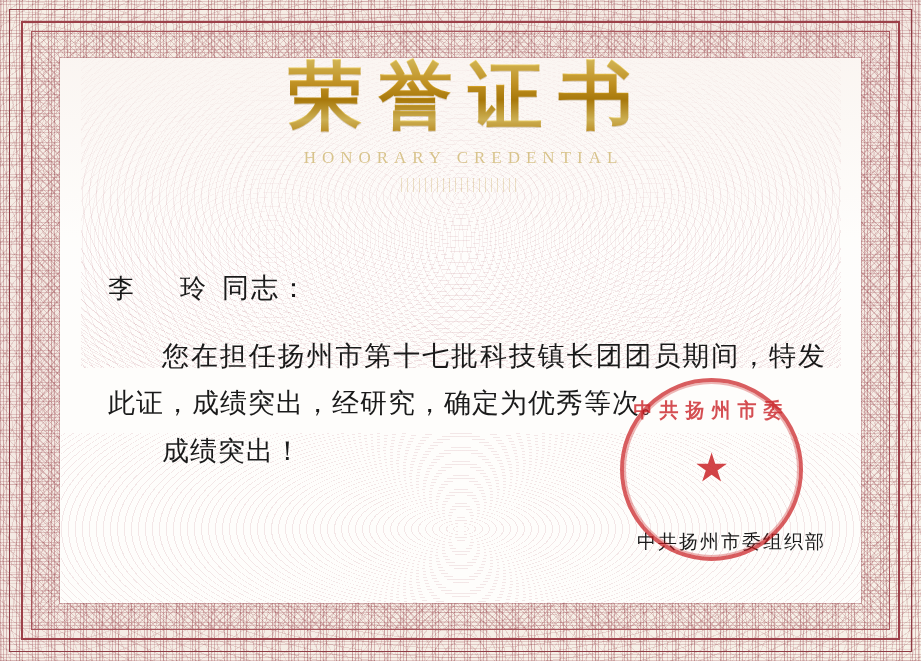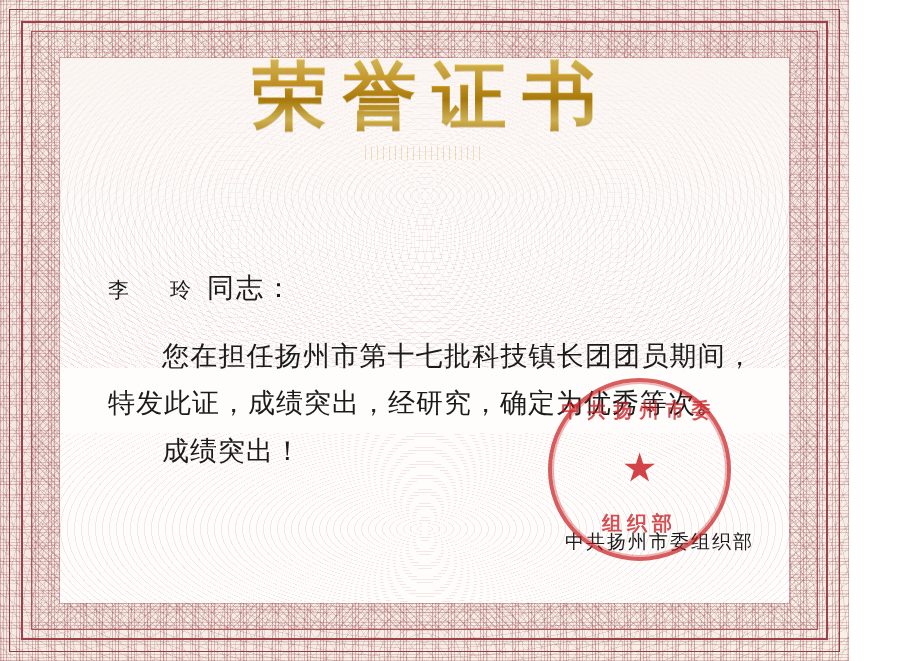--- a/index.html
+++ b/index.html
@@ -6,21 +6,21 @@
     margin: 0;
     padding: 0;
     background: #ffffff;
   }
   body {
     font-family: "Liberation Serif", serif;
   }
 
   .certificate {
     position: relative;
-    width: 849px;
+    width: 921px;
     height: 661px;
     overflow: hidden;
     background: #fdfbf7;
   }
 
   
   .border-outer {
     position: absolute;
     inset: 0;
     background:
@@ -146,21 +146,21 @@
     top: 270px;
     font-family: "DejaVu Serif", "Liberation Serif", serif;
     color: #1a1a1a;
   }
   .salutation {
     font-size: 27px;
     letter-spacing: 2px;
     margin-bottom: 26px;
   }
   .salutation .name {
-    font-size: 21px;
+    font-size: 26px;
     letter-spacing: 10px;
     padding-right: 6px;
   }
   .para {
     font-size: 27px;
     line-height: 1.75;
     letter-spacing: 1px;
     text-align: justify;
   }
   .indent { text-indent: 2em; }
@@ -236,36 +236,36 @@
   <div class="frame-line frame-3"></div>
 
   <div class="inner-field">
     <div class="rosette"></div>
     <div class="rosette-bottom"></div>
     <div class="field-tint"></div>
   </div>
 
   <div class="title-wrap">
     <div class="title">荣誉证书</div>
+    <div class="subtitle">HONORARY CREDENTIAL</div>
     <div class="title-ornament"></div>
   </div>
 
   <div class="body">
     <div class="salutation">
       <span class="name">李　玲</span><span>同志：</span>
     </div>
     <div class="para indent">您在担任扬州市第十七批科技镇长团团员期间，特发此证，成绩突出，经研究，确定为优秀等次。</div>
     <div class="para indent">成绩突出！</div>
   </div>
 
   <div class="signature">
     <div>中共扬州市委组织部</div>
   </div>
 
   <div class="seal">
     <div class="seal-text">
       <div class="seal-arc">中共扬州市委</div>
       <div class="seal-star">★</div>
-      <div class="seal-bottom">组织部</div>
     </div>
   </div>
 
 </div>
 
 </body></html>

